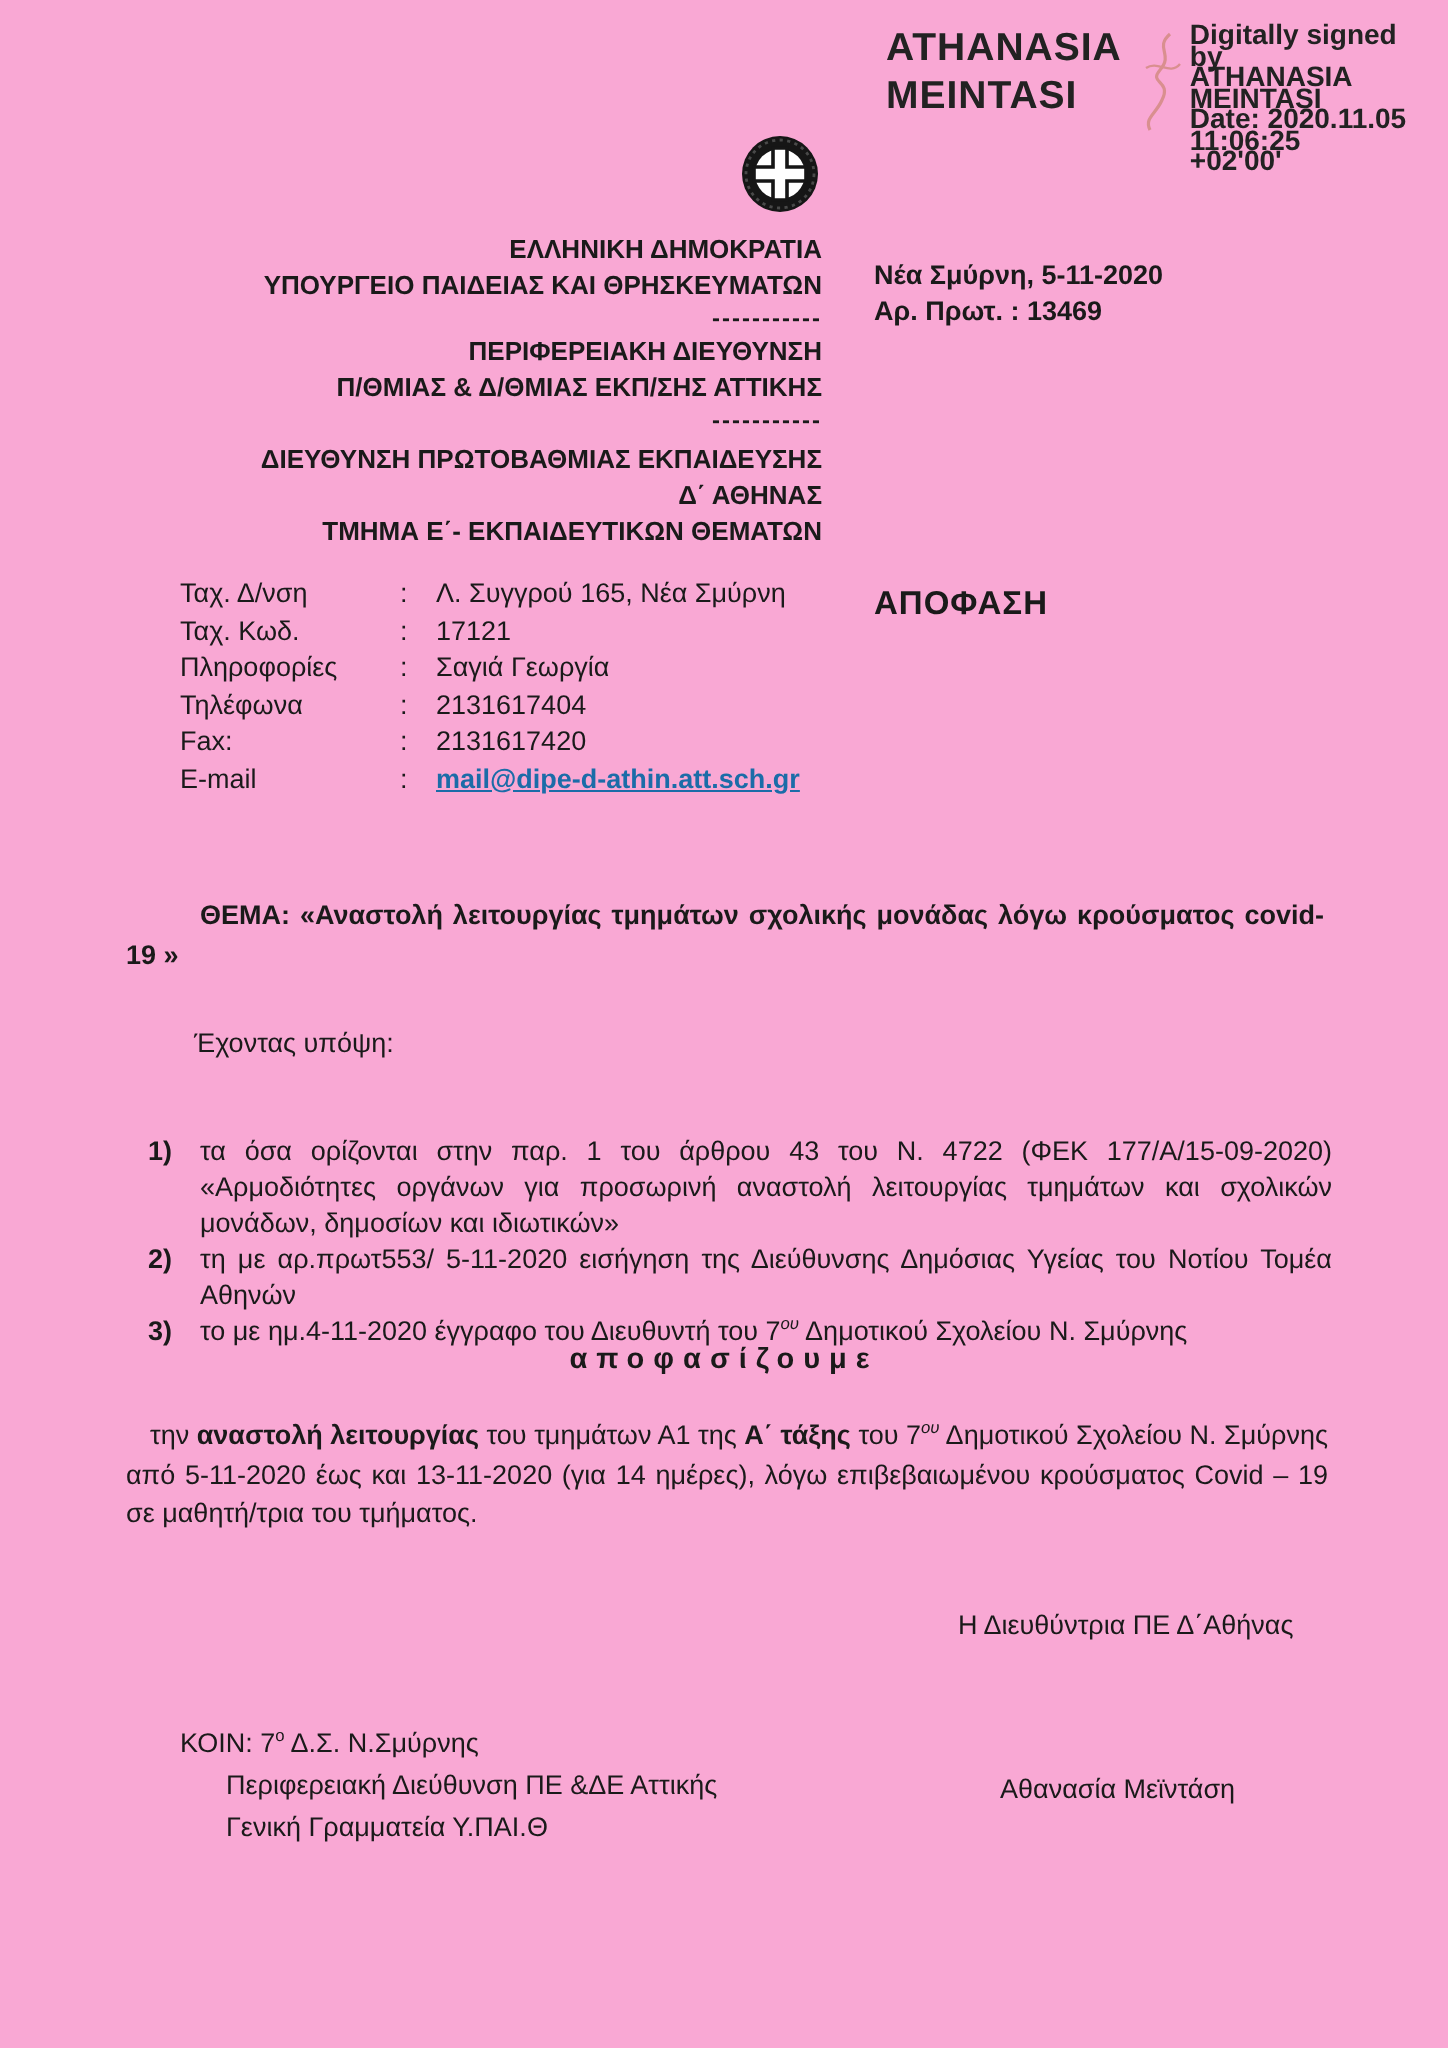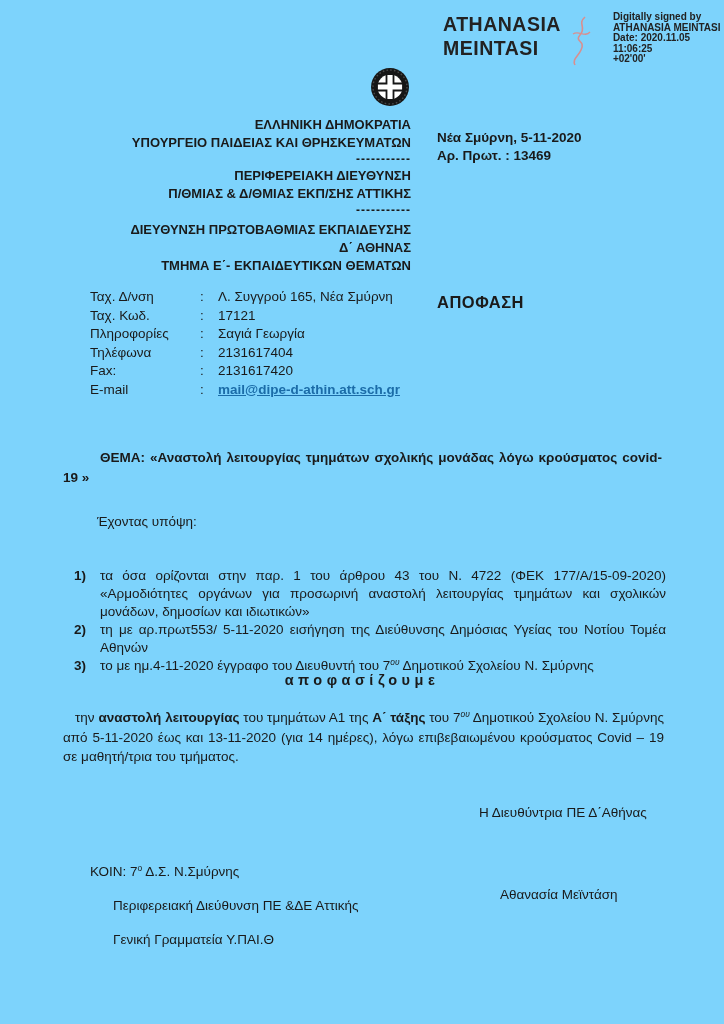--- a/index.html
+++ b/index.html
@@ -1,30 +1,30 @@
 <!DOCTYPE html>
 <html lang="el"><head>
 <meta charset="utf-8">
 <style>
   * { margin:0; padding:0; box-sizing:border-box; }
   html,body { background:#ffffff; }
   .page {
-    position:relative; width:724px; height:1024px; background:#7dd3fc;
+    position:relative; width:724px; height:1024px; background:#f9a8d4;
     font-family:"Liberation Sans", sans-serif; color:#1a1a1a; font-size:13.5px;
     overflow:hidden;
   }
   .b { font-weight:bold; }
   .i { font-style:italic; }
   sup { font-size:0.62em; vertical-align:super; line-height:0; }
 
   
   .stamp { position:absolute; left:443px; top:12px; display:flex; align-items:flex-start; }
   .stamp-name { font-size:19.5px; font-weight:bold; line-height:24px; letter-spacing:0.5px; color:#222; }
   .stamp-squiggle { margin-left:8px; margin-top:2px; }
-  .stamp-details { margin-left:20px; width:112px; font-size:10px; font-weight:bold; line-height:10.5px; color:#222; }
+  .stamp-details { margin-left:2px; width:112px; font-size:14px; font-weight:bold; line-height:10.5px; color:#222; }
 
   
   .letterhead { position:absolute; left:75px; top:66px; width:336px; text-align:right; }
   .emblem { display:inline-block; margin-bottom:5px; }
   .lh-line { font-weight:bold; font-size:13px; line-height:18px; }
   .lh-div { font-weight:bold; font-size:12px; line-height:15px; letter-spacing:1px; }
   .lh-gap { height:3px; }
 
   .dateline { position:absolute; left:437px; top:129px; font-weight:bold; line-height:18px; }
 
@@ -48,21 +48,21 @@
   .cons-text { flex:1; text-align:justify; }
 
   .decide-heading { position:absolute; left:0; top:672px; width:724px; text-align:center; font-weight:bold; font-size:14.5px; letter-spacing:4.5px; }
 
   .decision-par { position:absolute; left:63px; top:708px; width:601px; text-align:justify; text-indent:12px; line-height:19.5px; }
 
   .sign-title { position:absolute; left:479px; top:805px; }
   .sign-name  { position:absolute; left:500px; top:887px; }
 
   .koin { position:absolute; left:90px; top:861px; line-height:21px; }
-  .koin-sub { padding-left:23px;margin-top:13px; }
+  .koin-sub { padding-left:23px; }
 </style>
 </head>
 <body>
 
 <div class="page">
 
   <div class="stamp">
     <div class="stamp-name">
       <div>ATHANASIA</div>
       <div>MEINTASI</div>

